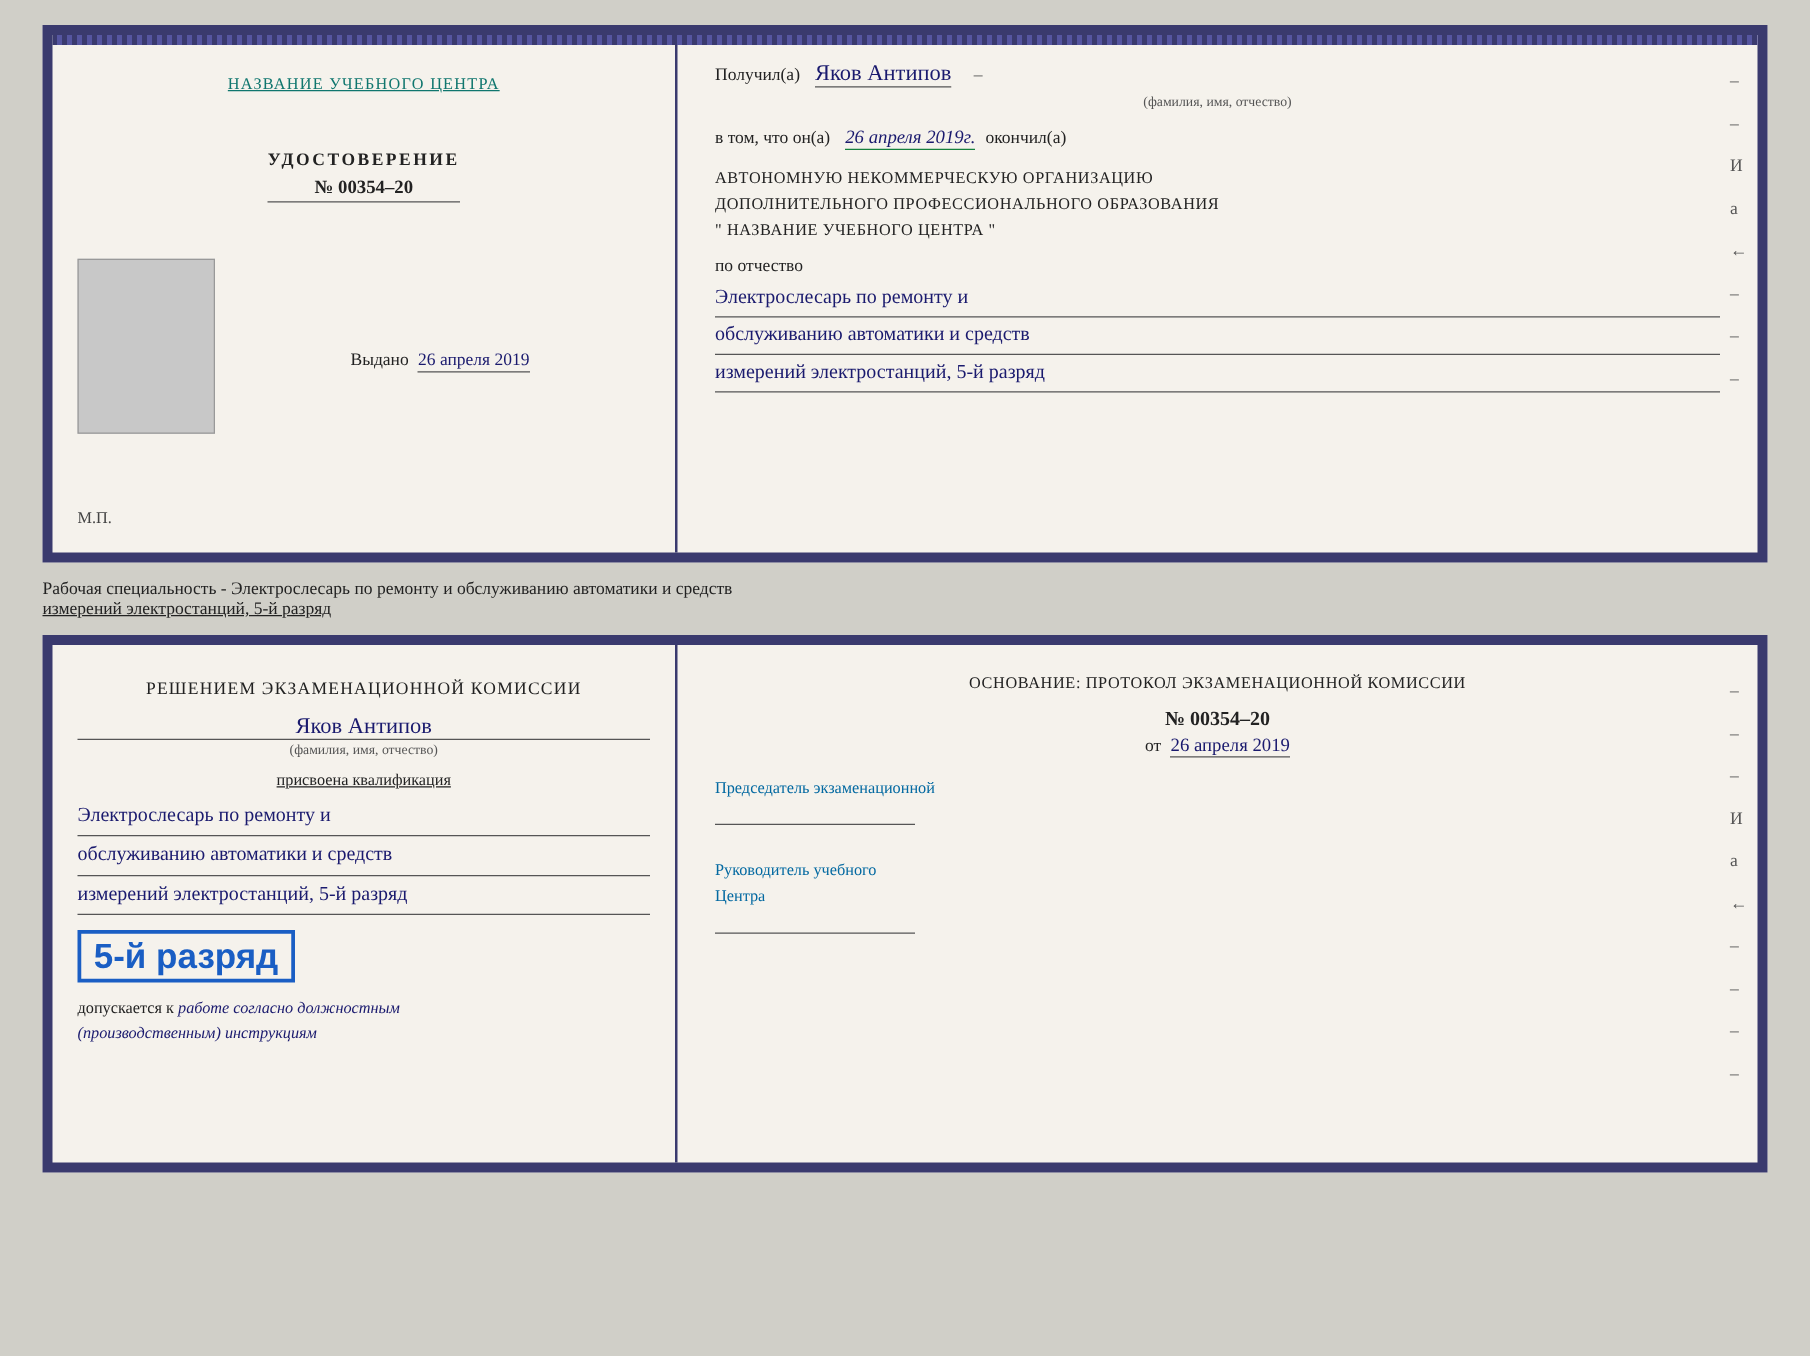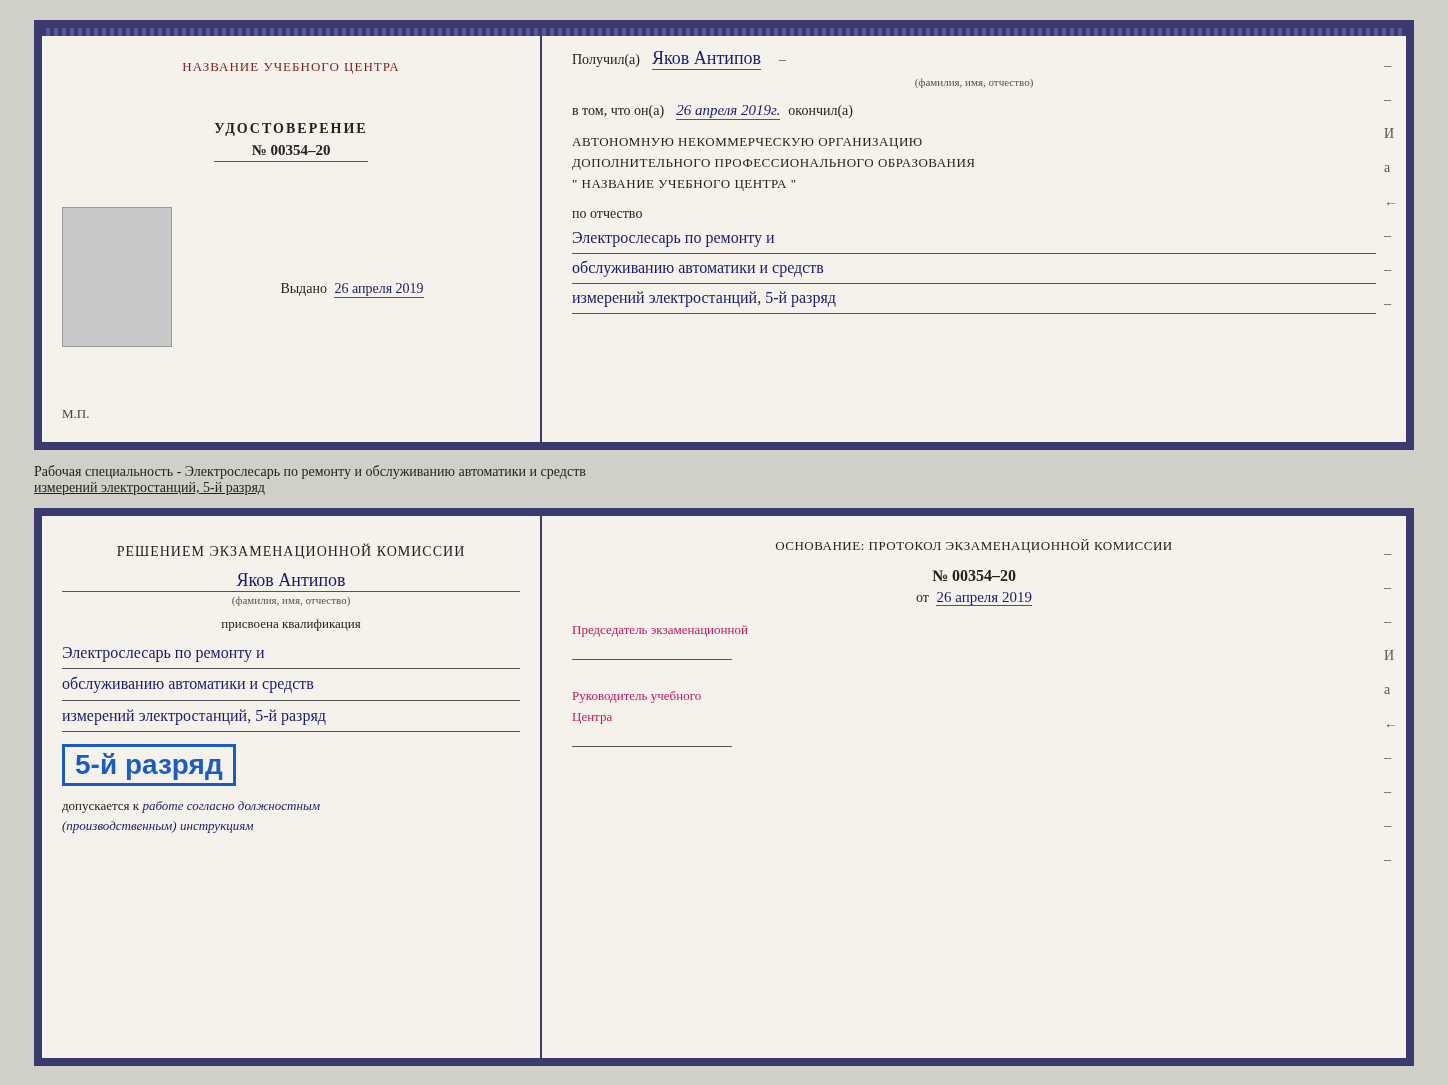--- a/index.html
+++ b/index.html
@@ -51,24 +51,25 @@
     .right-panel {
       flex: 1;
       padding: 20px 30px;
       position: relative;
     }
 
     .center-title {
       font-size: 13px;
       letter-spacing: 1px;
       text-align: center;
-      color: #7f1d1d;
+      color: #0f766e;
       font-weight: normal;
       text-transform: uppercase;
       line-height: 1.4;
+      text-decoration: underline;
     }
 
     .udostoverenie-block {
       text-align: center;
     }
 
     .udostoverenie-title {
       font-size: 14px;
       letter-spacing: 2px;
       text-transform: uppercase;
@@ -177,21 +178,21 @@
       padding: 6px 0 4px 0;
       font-size: 14px;
       color: #222;
     }
 
     
     .bottom-doc {
       background: #f5f2ec;
       border: 8px solid #3a3a6e;
       display: flex;
-      height: 558px;
+      height: 430px;
       position: relative;
     }
 
     .bottom-left {
       width: 500px;
       border-right: 2px solid #3a3a6e;
       padding: 25px 20px;
       display: flex;
       flex-direction: column;
     }
@@ -225,20 +226,21 @@
       text-align: center;
       color: #555;
       margin-bottom: 10px;
     }
 
     .prisvoena-text {
       font-size: 13px;
       text-align: center;
       color: #222;
       margin-bottom: 6px;
+      text-decoration: underline;
     }
 
     .kvalif-lines {
       font-family: 'Segoe Script', 'Brush Script MT', cursive;
       font-size: 16px;
       color: #1a1a6e;
       border-bottom: 1px solid #555;
       display: block;
       line-height: 1.9;
     }
@@ -294,21 +296,21 @@
       margin-bottom: 14px;
     }
 
     .ot-date .handwritten {
       font-family: 'Segoe Script', 'Brush Script MT', cursive;
     }
 
     .signature-block {
       margin-top: 10px;
       font-size: 13px;
-      color: #be185d;
+      color: #0369a1;
       line-height: 1.6;
     }
 
     .signature-line {
       border-bottom: 1px solid #555;
       width: 160px;
       display: inline-block;
       margin-top: 18px;
     }
 

